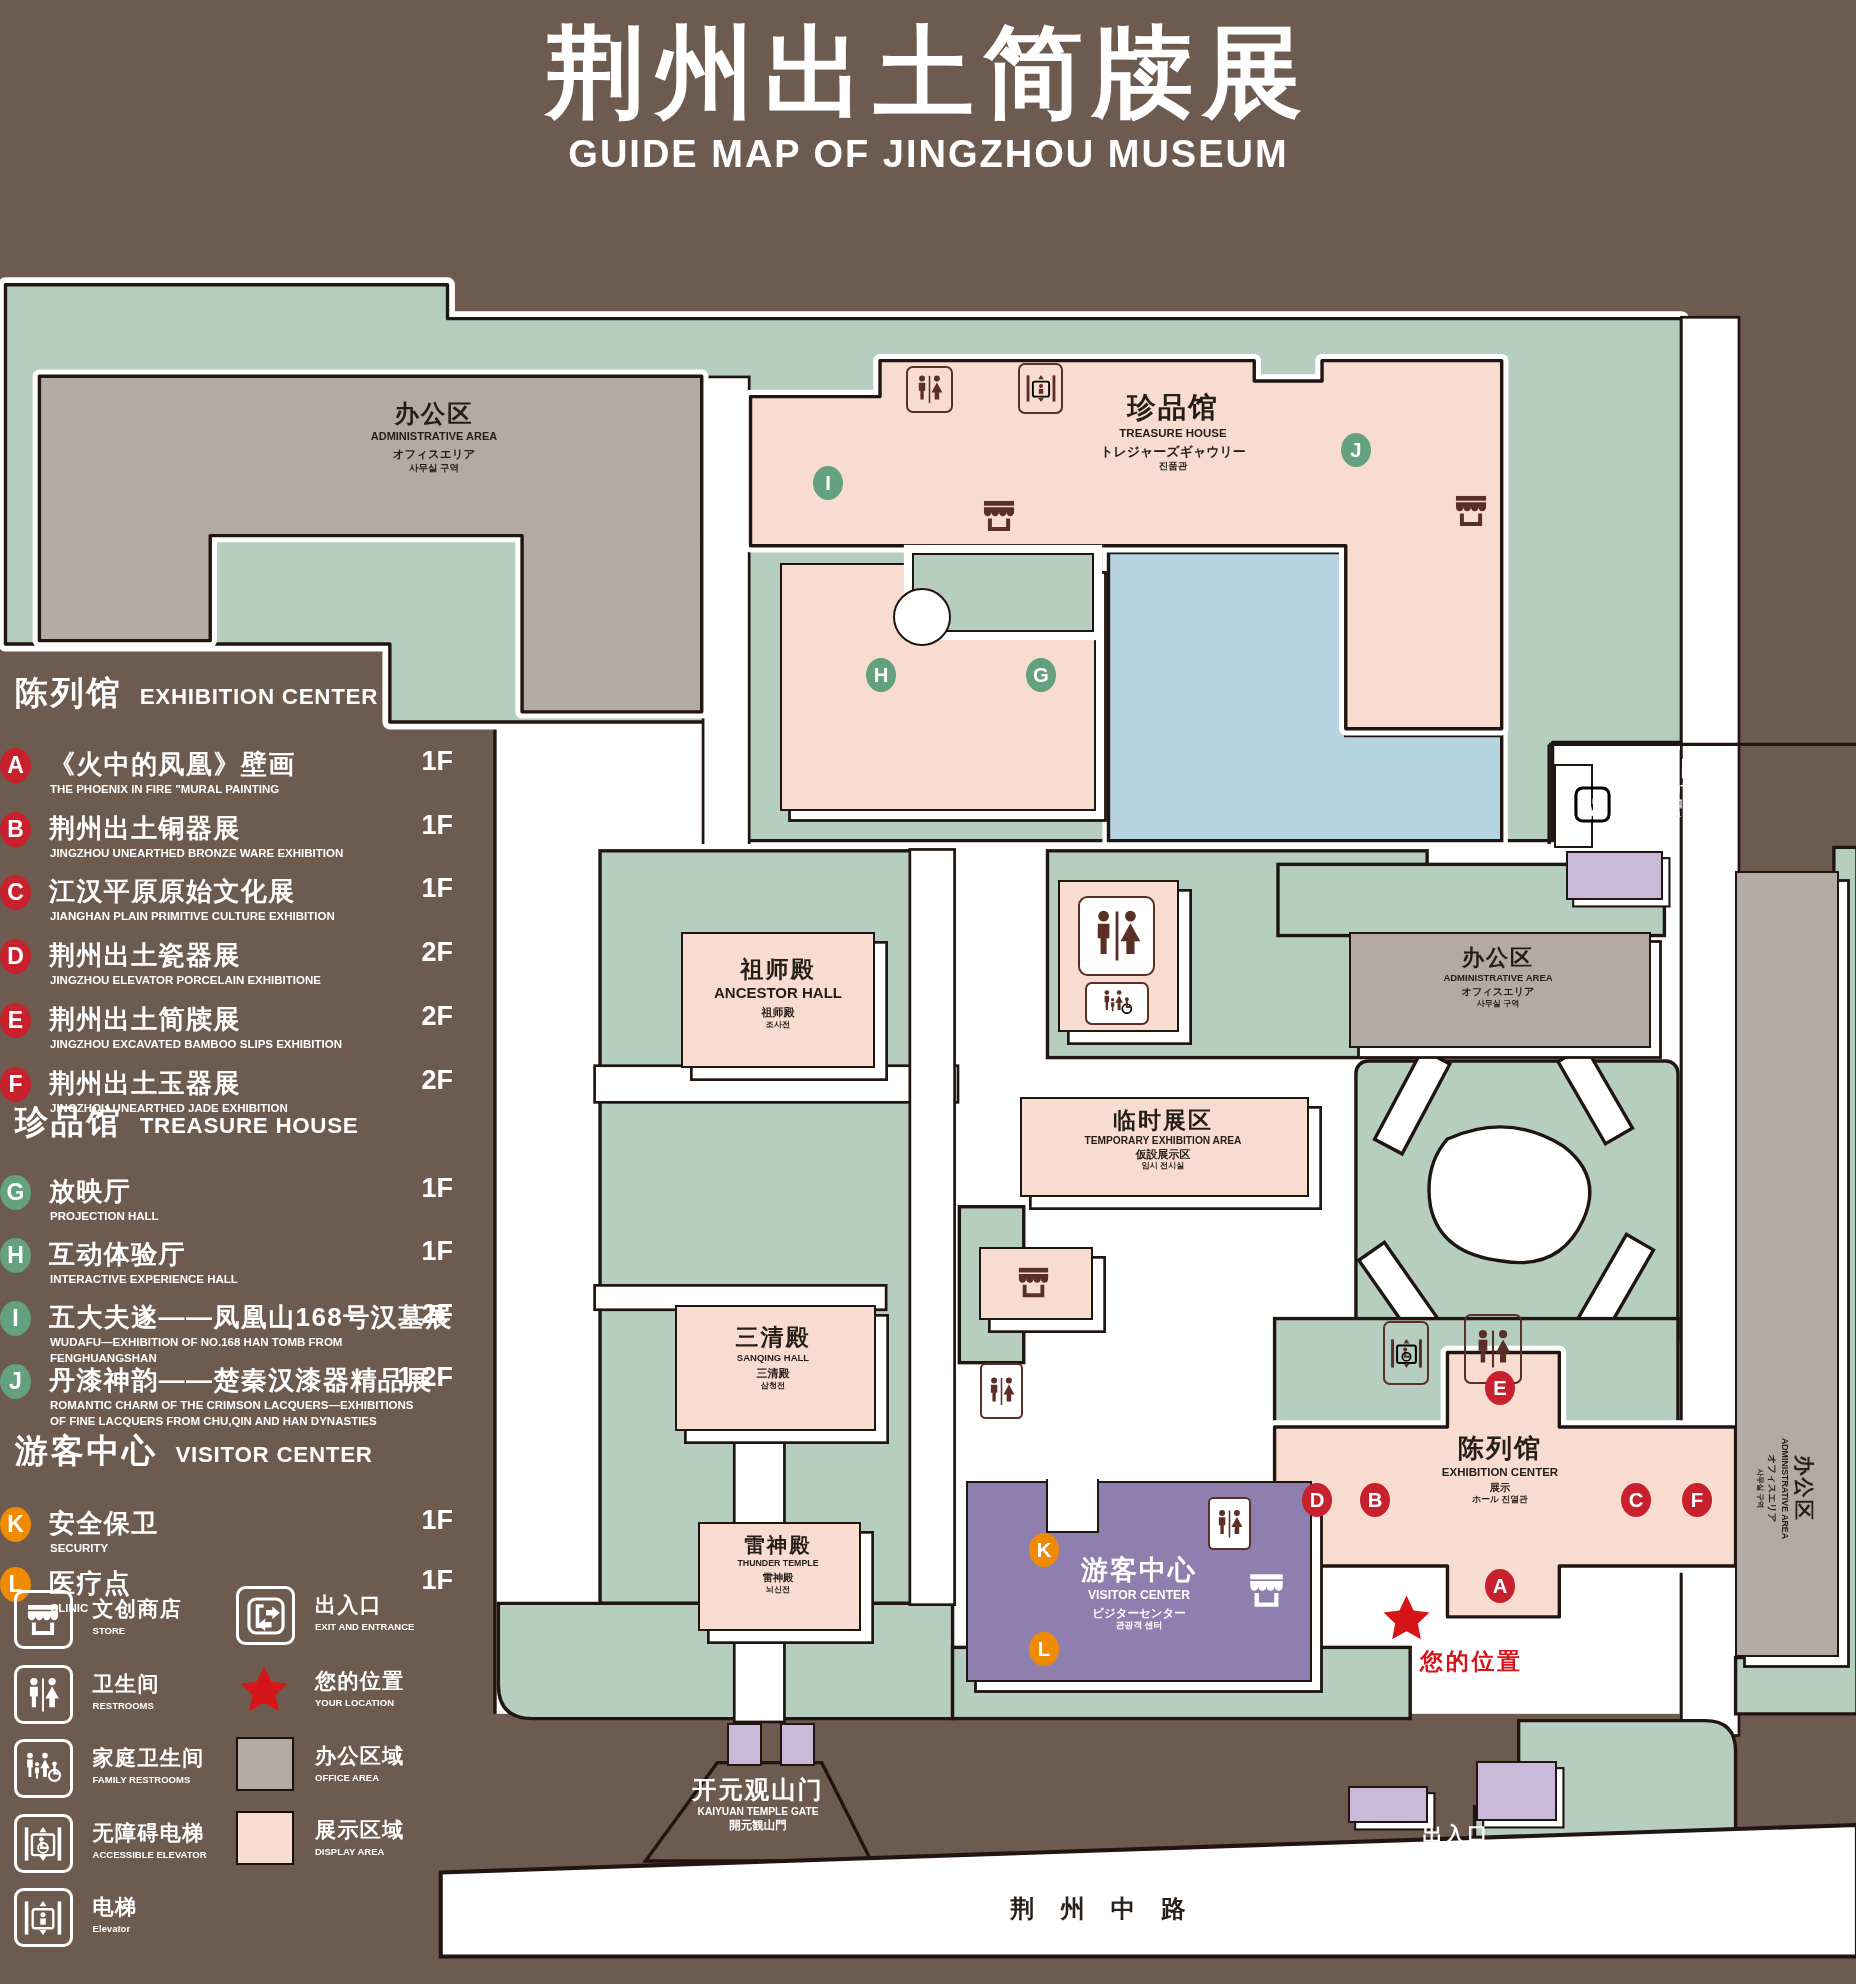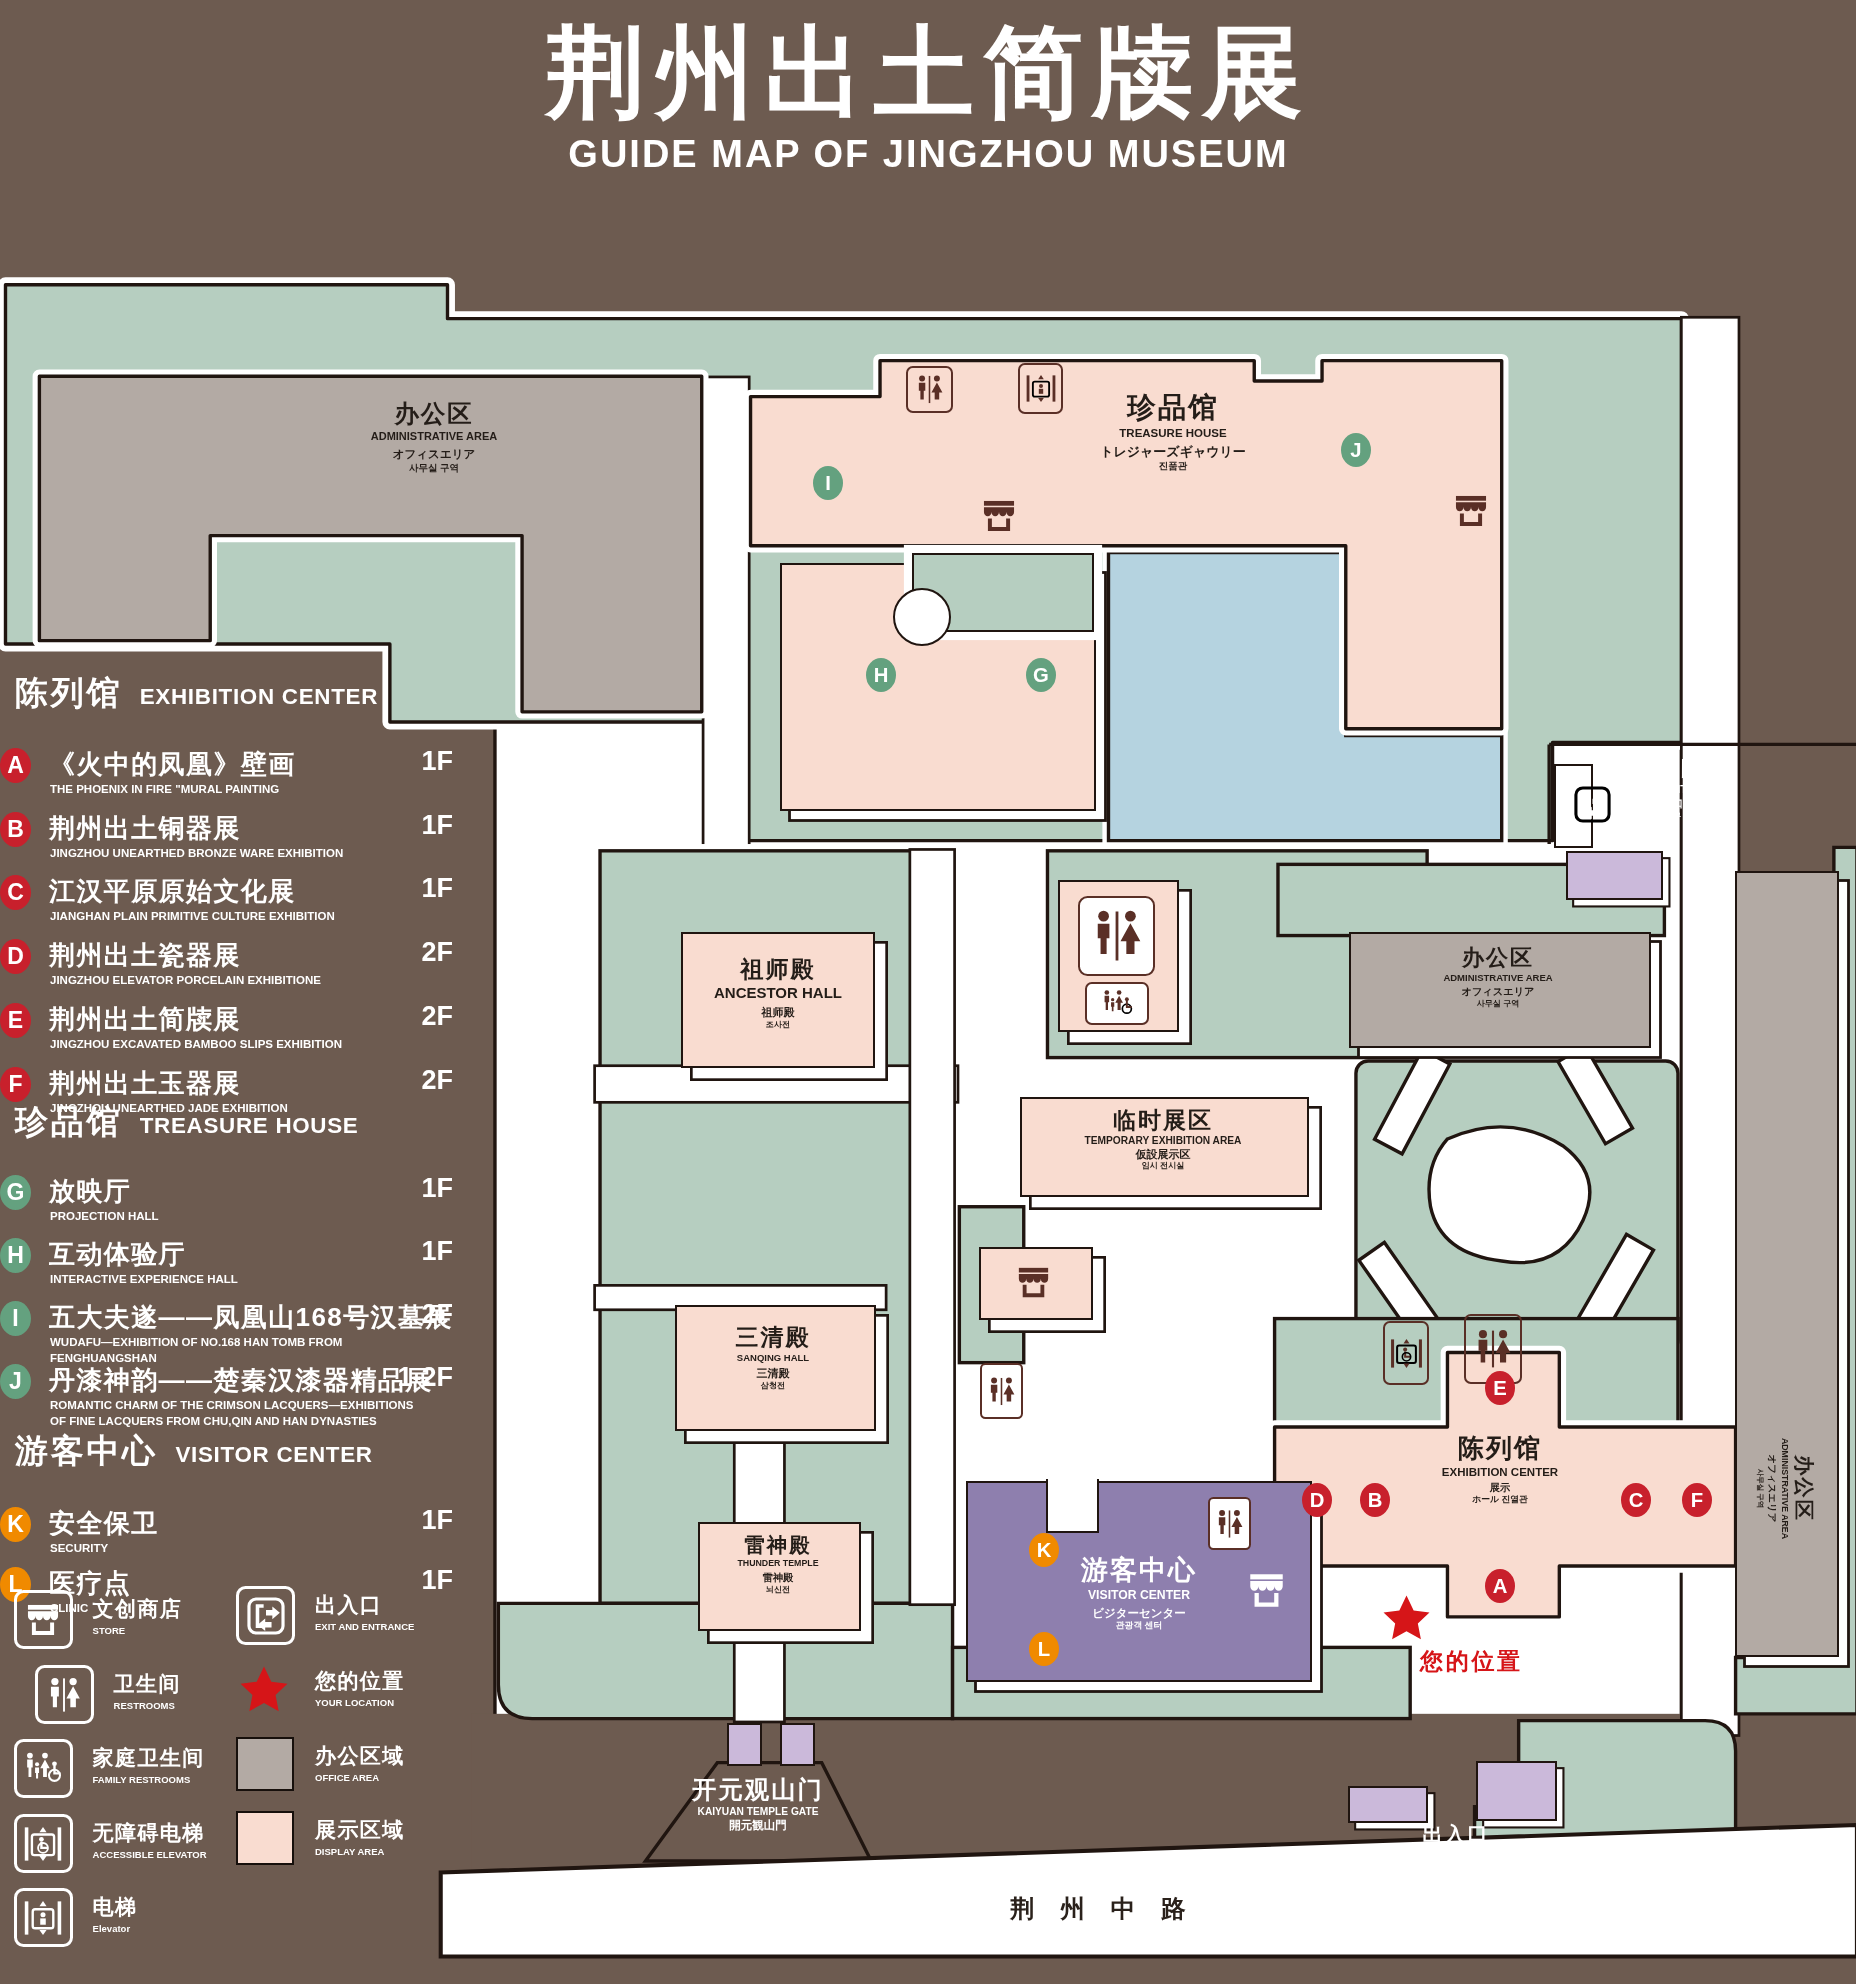--- a/index.html
+++ b/index.html
@@ -523,21 +523,21 @@
   <div class="sym-row" style="width: 224px; height: 65px; position: absolute; left: 0px; top: 0px;">
     <div class="sym-box">
       <svg class="sic" viewBox="0 0 56 56" width="38" height="38">
           <use href="#i-store"></use>
         </svg>
     </div>
     <div class="sym-zh">文创商店</div>
     <div class="sym-en">STORE</div>
   </div>
 
-  <div class="sym-row" style="width: 224px; height: 65px; position: absolute; left: 0px; top: 75px; margin-left: 21px;">
+  <div class="sym-row" style="width: 224px; height: 65px; position: absolute; left: 0px; top: 75px;">
     <div class="sym-box">
       <svg class="sic" viewBox="0 0 56 56" width="38" height="38">
           <use href="#i-wc"></use>
         </svg>
     </div>
     <div class="sym-zh">卫生间</div>
     <div class="sym-en">RESTROOMS</div>
   </div>
 
   <div class="sym-row" style="width: 224px; height: 65px; position: absolute; left: 0px; top: 149px;">

